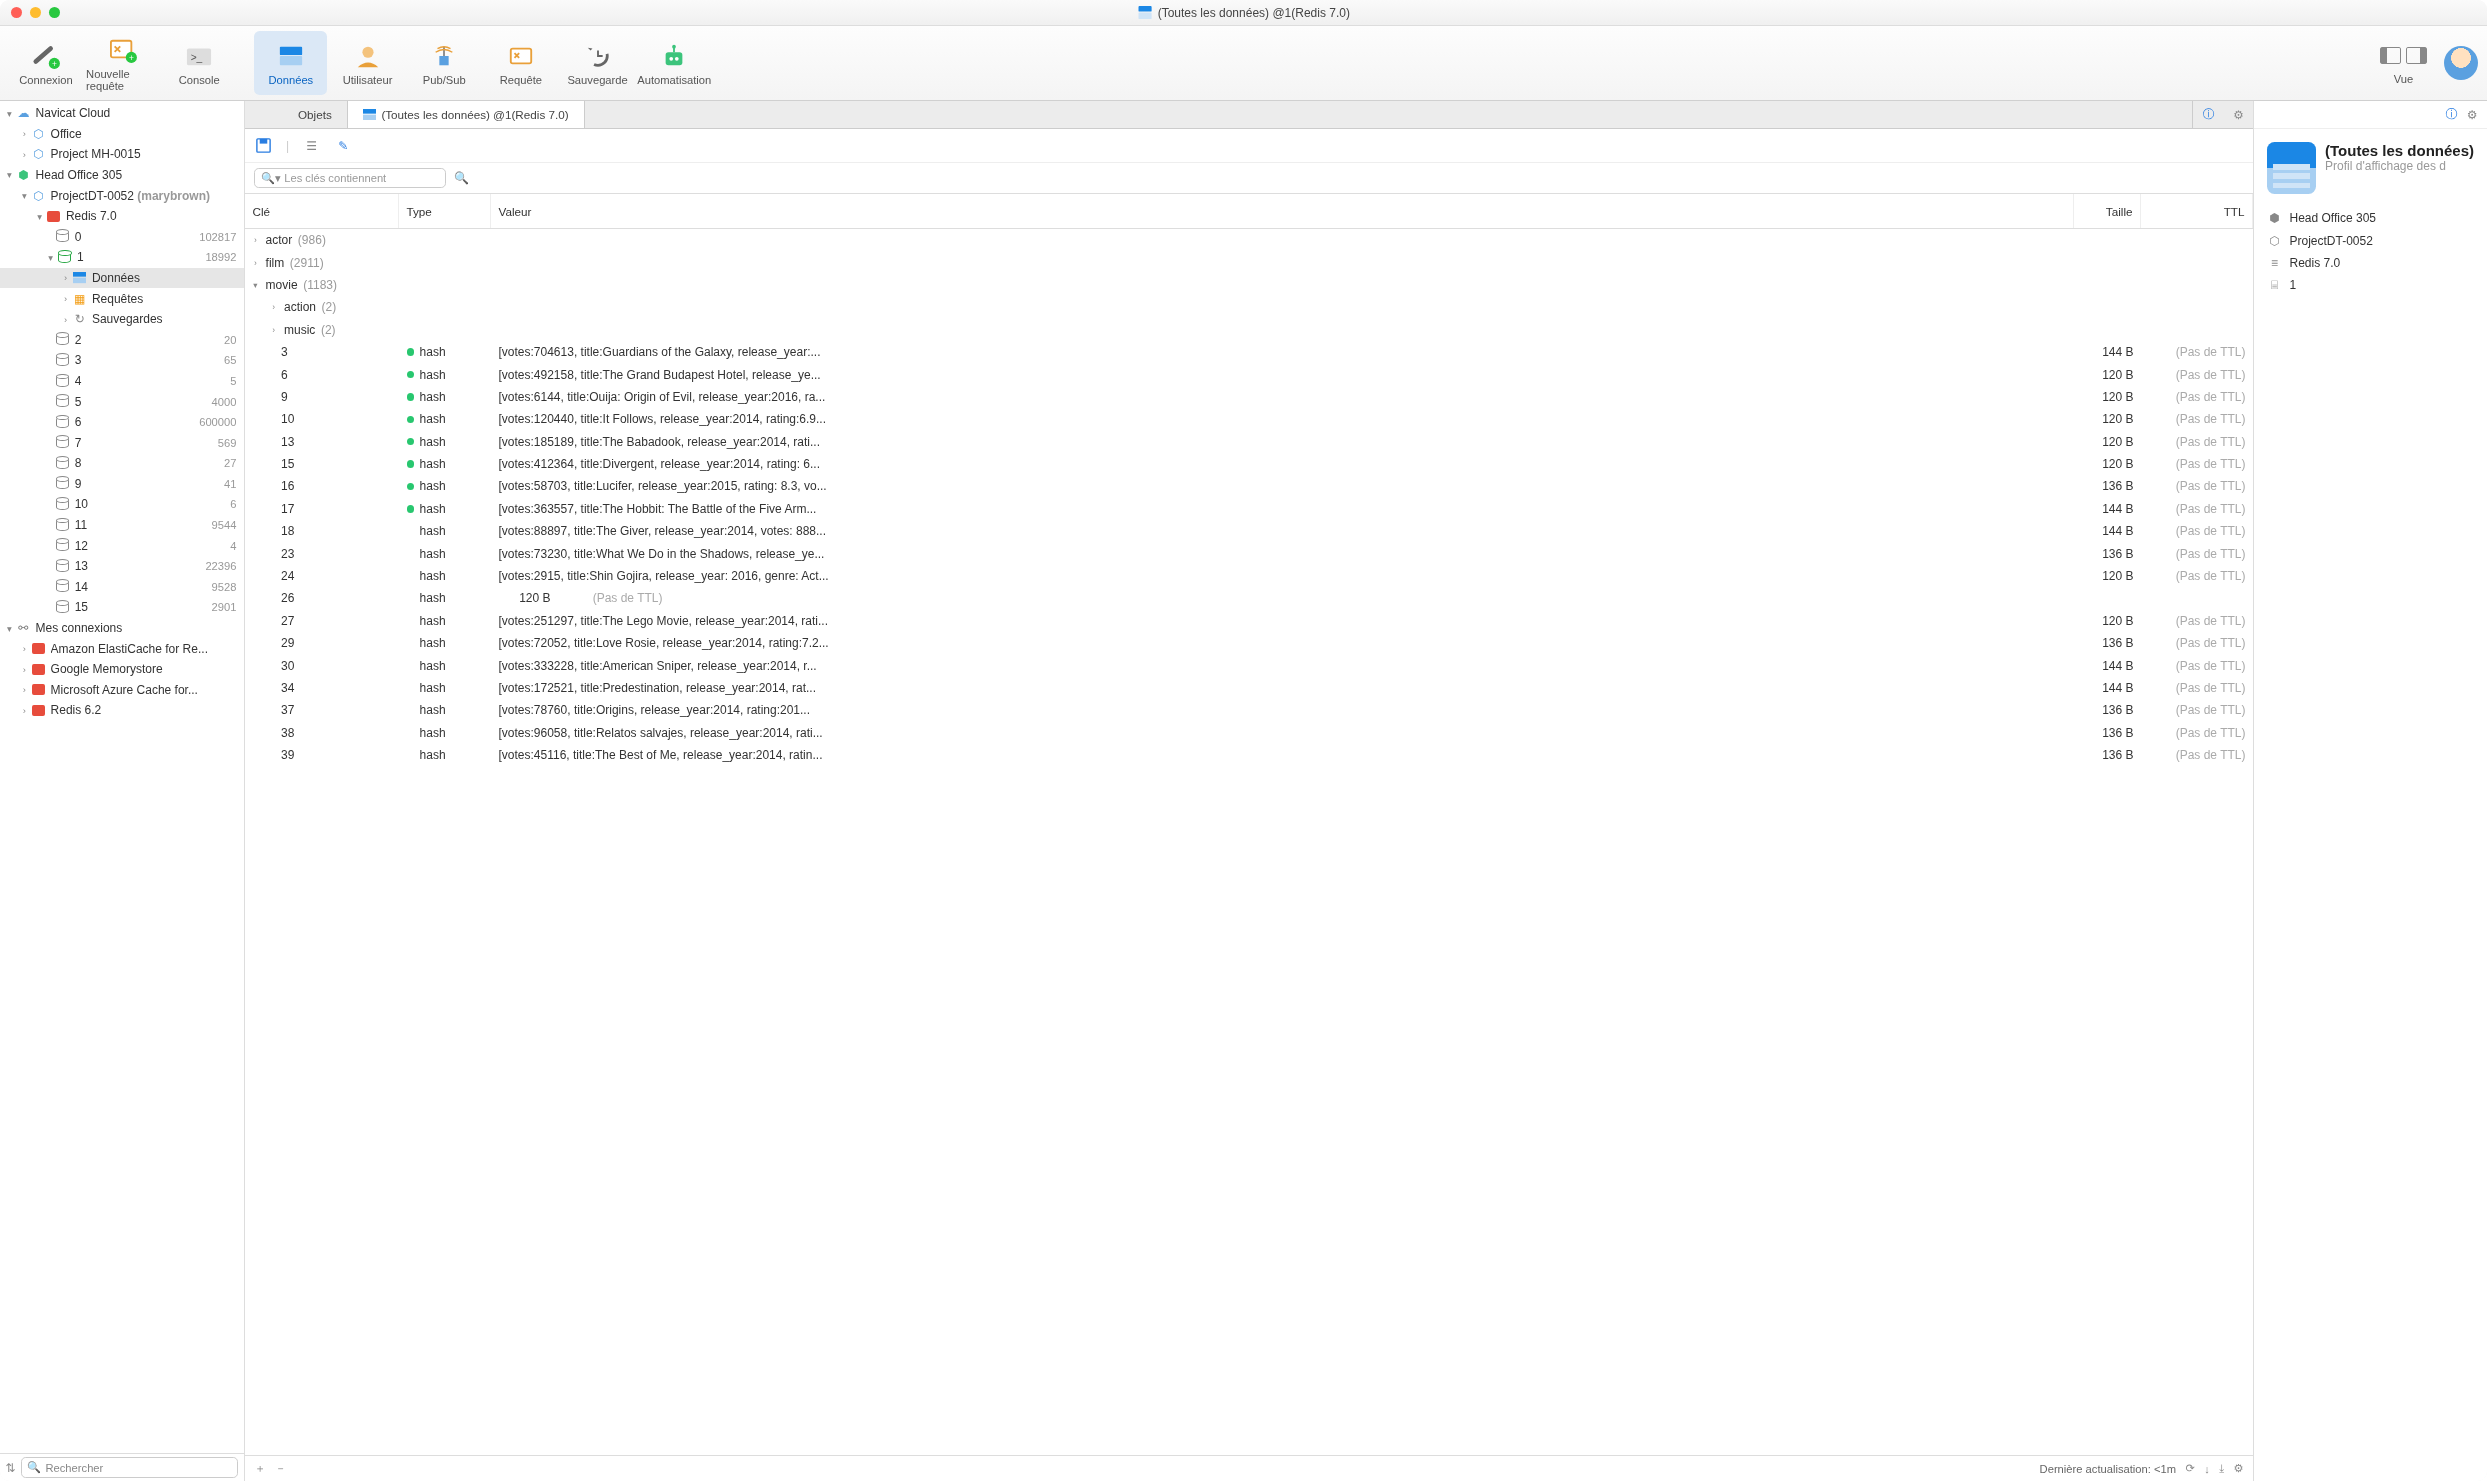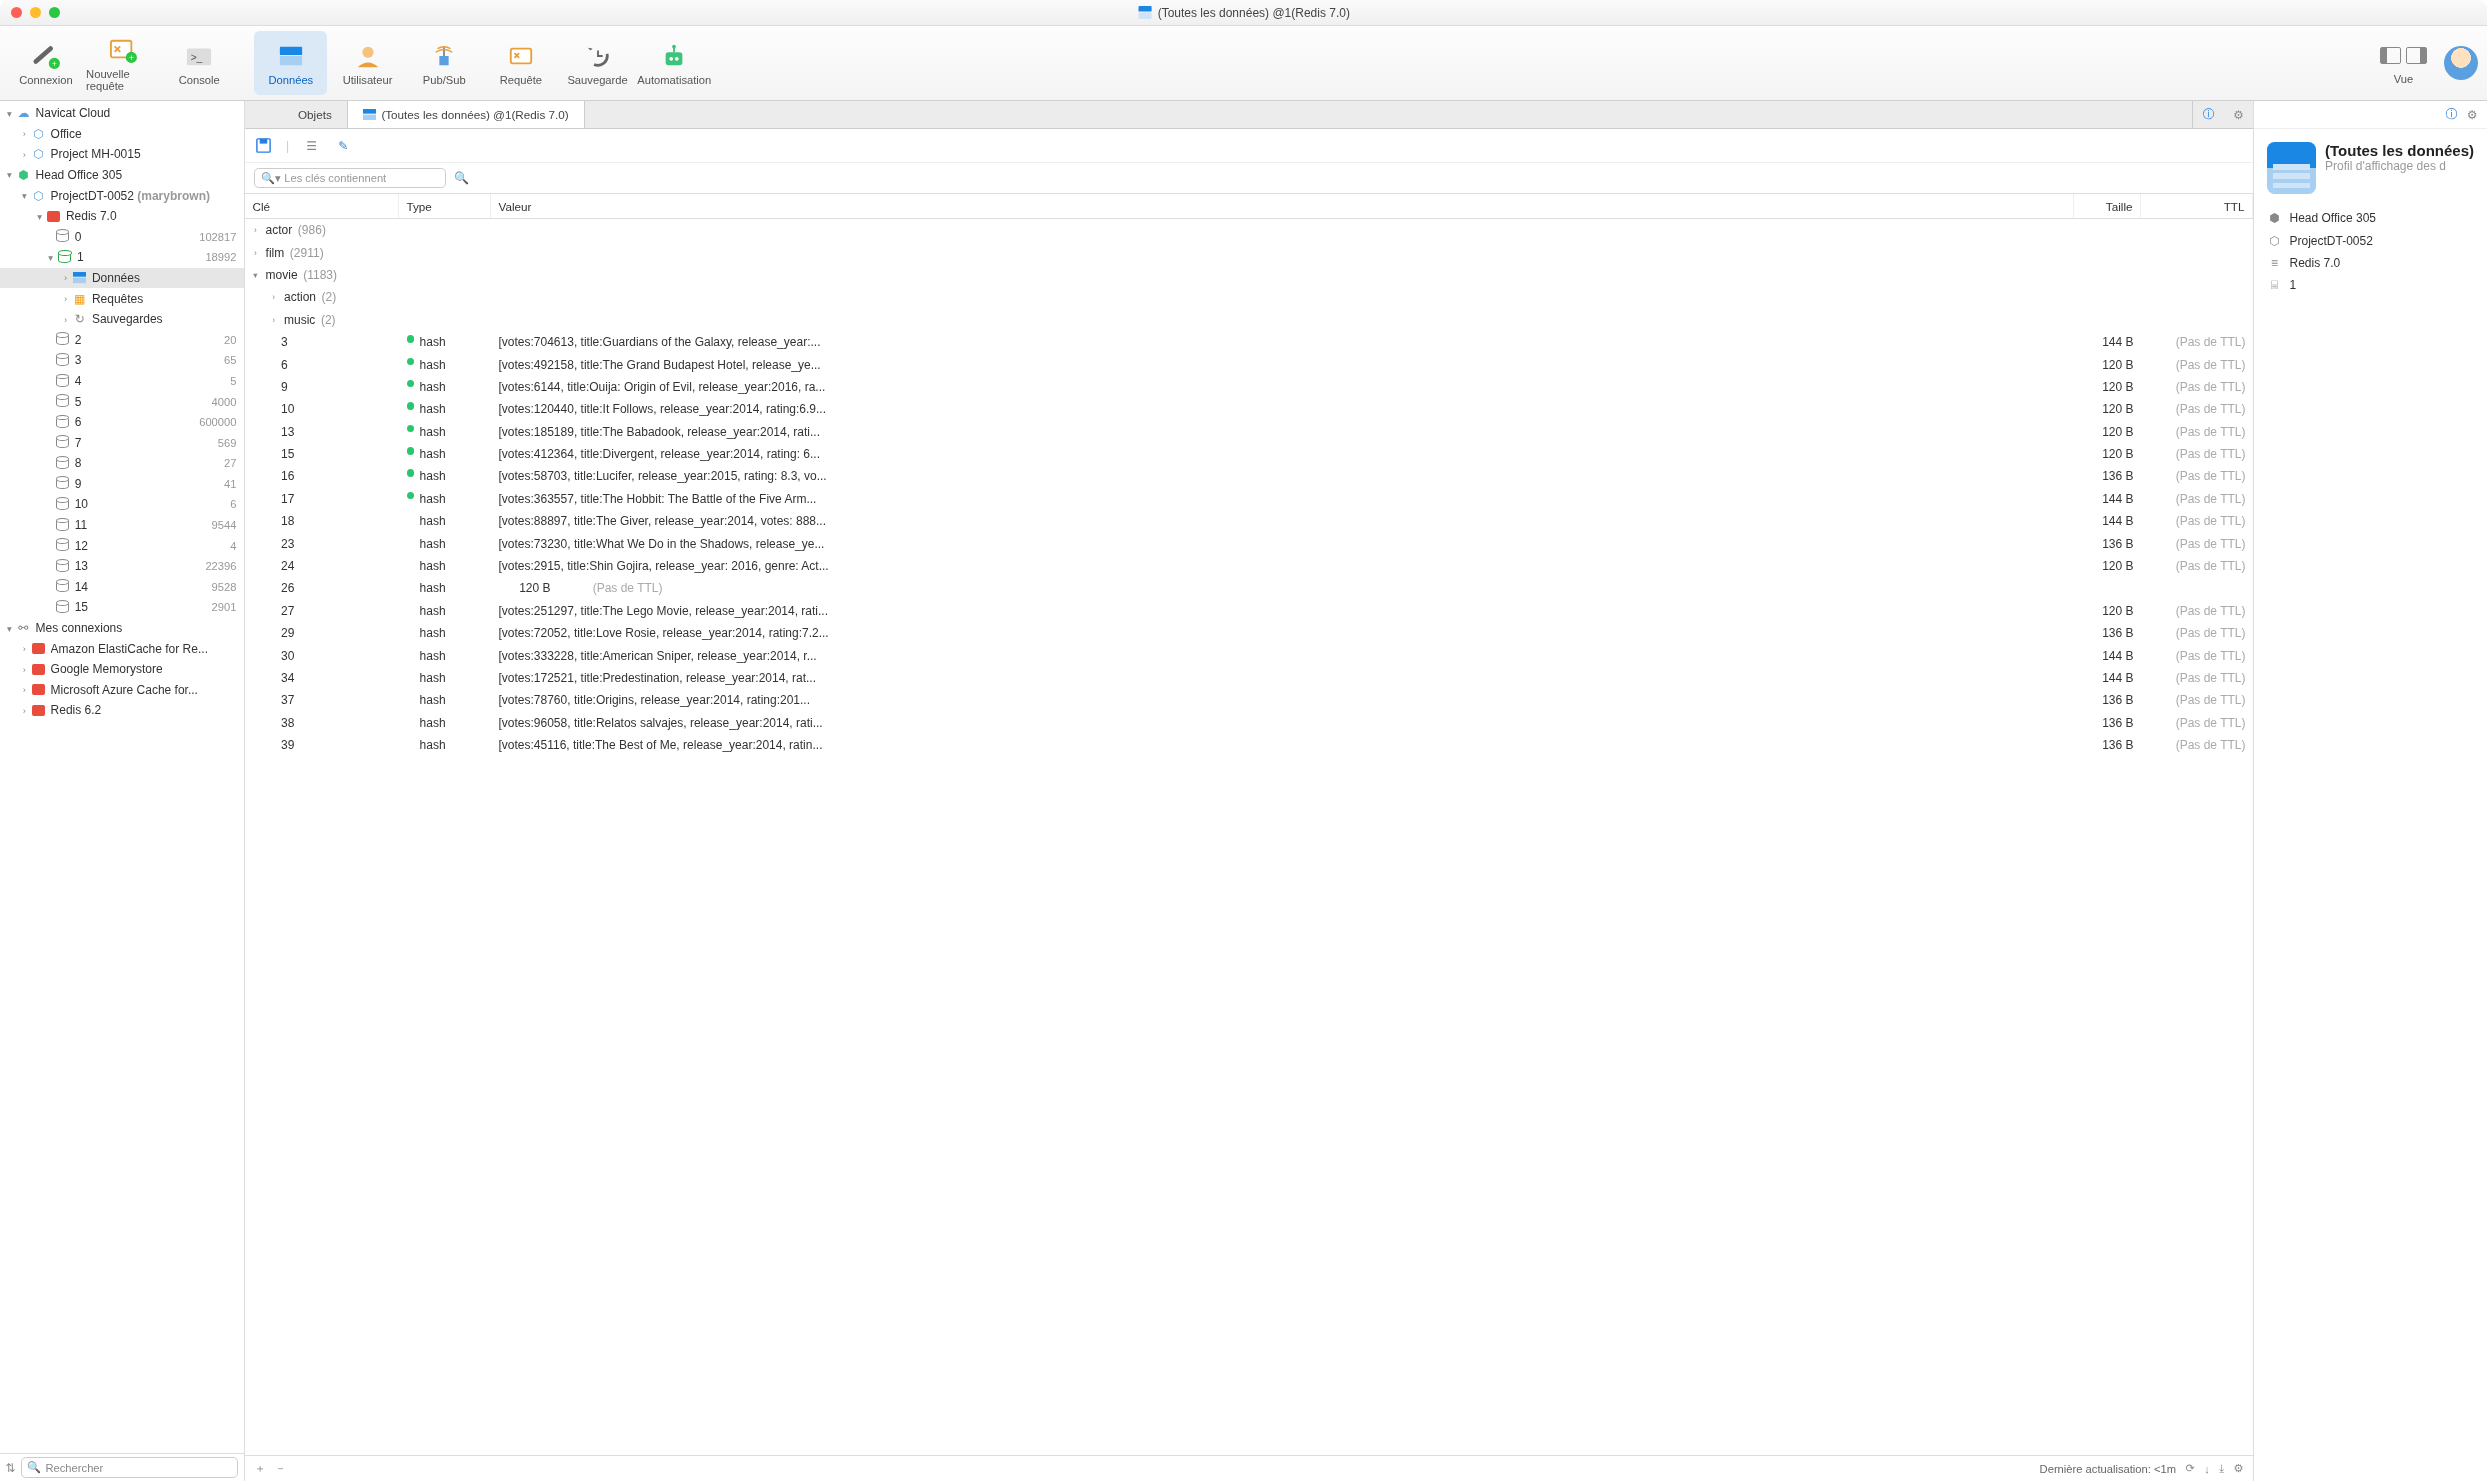--- a/index.html
+++ b/index.html
@@ -38,34 +38,34 @@
 .search-box { flex:1; height:20.6px; border:0.9px solid #ccc; border-radius:4.7px; display:flex; align-items:center; padding:0 5.6px; font-size:11.2px; color:#888; gap:3.7px;}
 .main { flex:1; display:flex; flex-direction:column; background:#fff; overflow:hidden;}
 .tabs { height:28px; background:#ececec; border-bottom:0.9px solid #ccc; display:flex; align-items:stretch;padding-left:38px;}
 .tab { padding:0 15px; display:flex; align-items:center; border-right:0.9px solid #ccc; font-size:11.7px; color:#444; gap:5.6px;}
 .tab.active { background:#fff; }
 .subtoolbar { height:34px; display:flex; align-items:center; padding:0 9.4px; gap:13px; border-bottom:0.9px solid #eee;}
 .subtoolbar .ico { width:18.7px; height:18.7px; display:flex; align-items:center; justify-content:center; color:#2a7de1;}
 .filterbar { height:30px; display:flex; align-items:center; padding:0 9.4px; gap:7.5px; }
 .filter-input { width:192px; height:20.6px; border:0.9px solid #ccc; border-radius:4.7px; display:flex; align-items:center; padding:0 5.6px; font-size:11.2px; color:#999; gap:3.7px;}
 .filter-search { color:#2a7de1; }
-.tablehead { height:26px; display:flex; border-top:0.9px solid #ddd; border-bottom:0.9px solid #ddd; font-size:11.7px; color:#333; align-items:center;}
+.tablehead { height:36px; display:flex; border-top:0.9px solid #ddd; border-bottom:0.9px solid #ddd; font-size:11.7px; color:#333; align-items:center;}
 .th { padding:0 7.5px; border-right:0.9px solid #eee; display:flex; align-items:center; height:100%;}
 .col-key { width:154px; }
 .col-type { width:92px; }
 .col-value { flex:1; }
 .col-taille { width:67px; justify-content:flex-end; }
 .col-ttl { width:112px; justify-content:flex-end; }
 .tablebody { flex:1; overflow-y:auto; }
 .trow { height:22.4px; display:flex; align-items:center; font-size:12px; color:#333;}
 .trow .c { padding:0 7.5px; }
 .trow .c-key { width:154px; display:flex; align-items:center; gap:5.6px; }
 .trow .chev2 { width:9.4px; display:flex; justify-content:center; color:#888; font-size:8.4px;}
 .trow .dim { color:#999; }
-.trow .c-type { width:92px; display:flex; gap:5.6px;}
+.trow .c-type { width:92px; display:flex; align-items:center; gap:5.6px;}
 .dot { width:7.5px; height:7.5px; border-radius:50%; background:#28c76f; }
 .trow .c-value { flex:1; white-space:nowrap; overflow:hidden; text-overflow:ellipsis; color:#333;}
 .trow .c-taille { width:67px; text-align:right; }
 .trow .c-ttl { width:112px; text-align:right; color:#aaa;}
 .statusbar { height:26px; border-top:0.9px solid #ddd; display:flex; align-items:center; padding:0 9.4px; font-size:11.2px; color:#666;}
 .statusbar .plusminus { display:flex; gap:9.4px; color:#888;}
 .statusbar .sb-spacer { flex:1;}
 .statusbar .sbico { color:#888; margin-left:9.4px;}
 .infopanel { width:234px; border-left:0.9px solid #ddd; background:#fff; display:flex; flex-direction:column; overflow:hidden;}
 .infotop { height:28px; border-bottom:0.9px solid #eee; display:flex; align-items:center; justify-content:flex-end; padding:0 9.4px; gap:9.4px; color:#2a7de1;}

